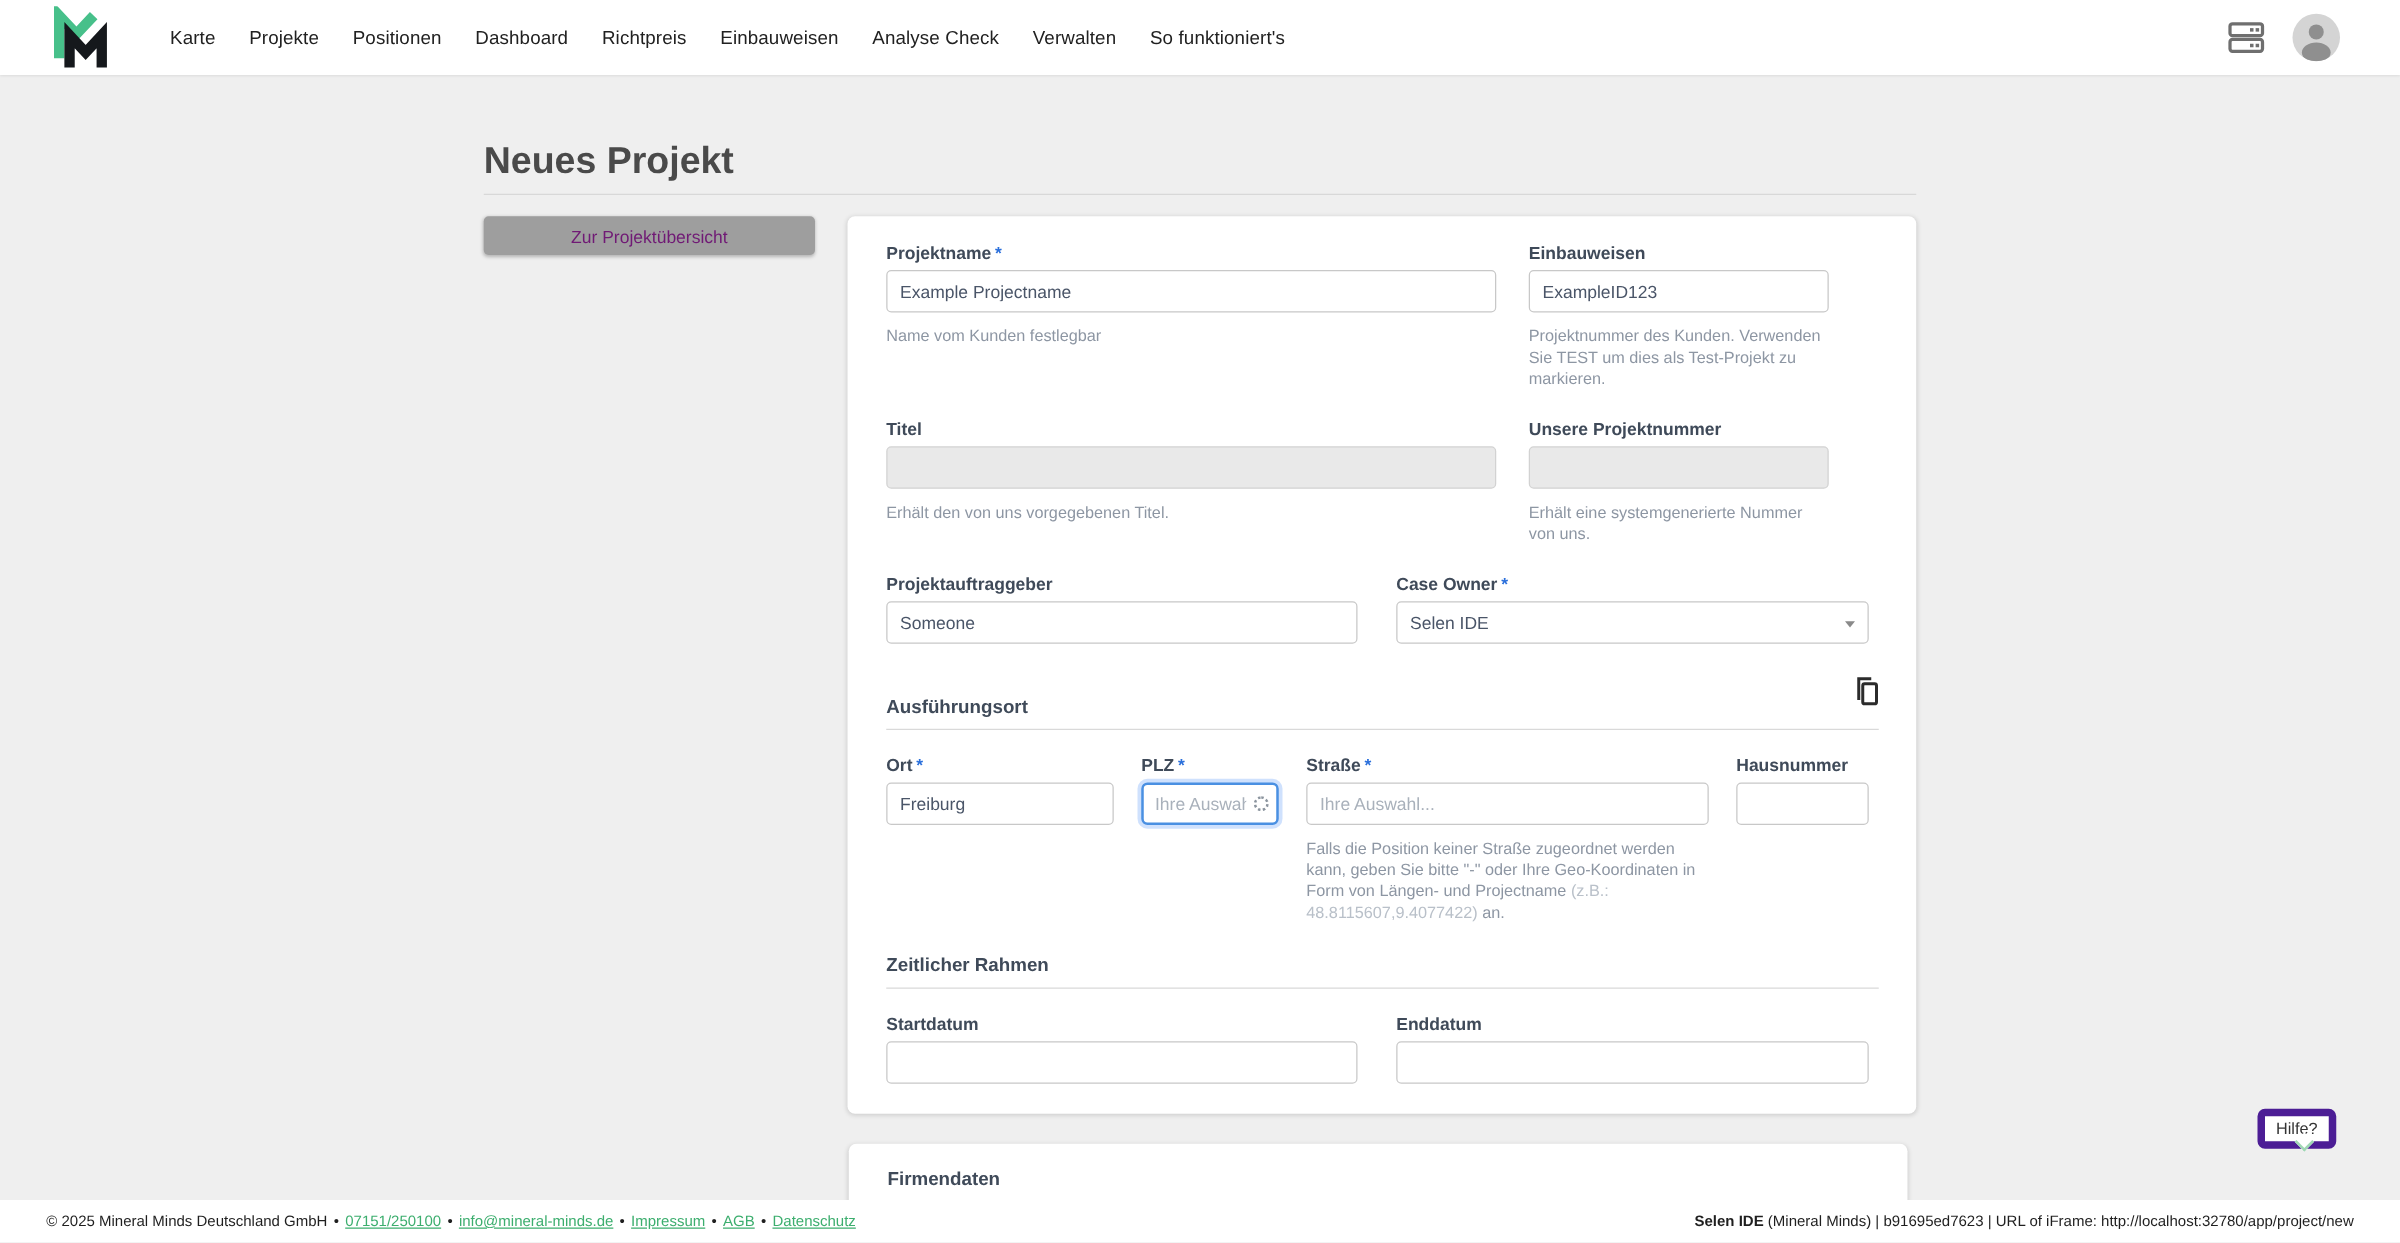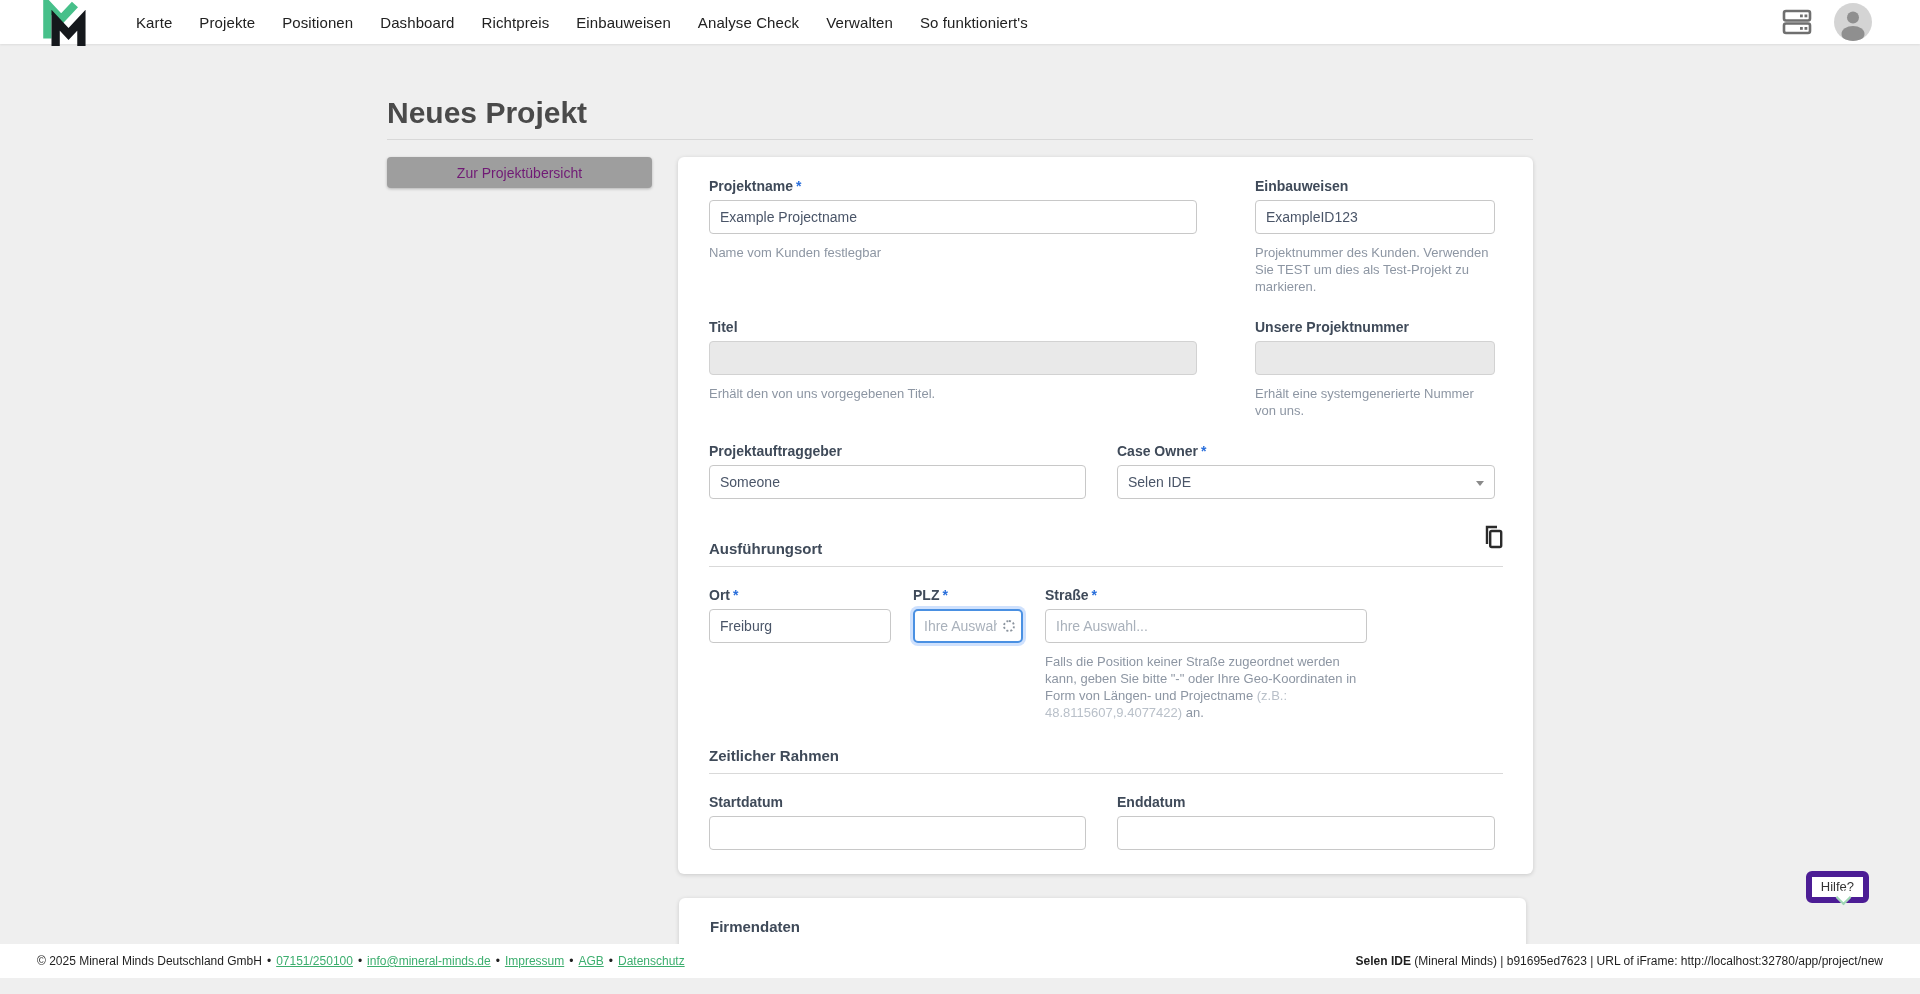--- a/index.html
+++ b/index.html
@@ -6,21 +6,21 @@
   html, body { width: 1920px; height: 994px; }
   body {
     font-family: "Liberation Sans", sans-serif;
     background: #efefef;
     overflow: hidden;
     color: #3f4a59;
   }
 
   
   header {
-    height: 44px; background: #ffffff;
+    height: 60px; background: #ffffff;
     display: flex; align-items: center;
     padding: 0 48px 0 40px;
     box-shadow: 0 1px 2px rgba(0,0,0,0.08);
     position: relative; z-index: 5;
   }
   .logo { width: 48px; height: 52px; display: flex; align-items: center; cursor: pointer; }
   nav { display: flex; gap: 27px; margin-left: 48px; }
   .nav-item {
     font-size: 15px; color: #212121; cursor: pointer;
     letter-spacing: 0.1px; font-weight: 400; white-space: nowrap;
@@ -48,21 +48,21 @@
     box-shadow: 0 1px 3px rgba(0,0,0,0.25);
   }
 
   .card {
     background: #ffffff; border-radius: 6px;
     box-shadow: 0 1px 4px rgba(0,0,0,0.16);
     flex: 1; padding: 21px 30px 24px 31px;
   }
   .card2 { margin-left: 292px; width: 847px; margin-top: 24px; height: 130px; padding: 20px 30px 0 31px; flex: none; }
 
-  .frow { display: grid; grid-template-columns: 488px 240px; column-gap: 58px; margin-bottom: 24px; }
+  .frow { display: grid; grid-template-columns: 488px 240px; column-gap: 26px; margin-bottom: 24px; }
   .frow.halves { grid-template-columns: 377px 378px; column-gap: 31px; }
   .frow.addr { display: flex; gap: 22px; margin-bottom: 26px; }
 
   .field label { display: block; font-size: 14px; font-weight: 700; color: #3f4a59; margin-bottom: 6px; }
   .req { color: #2a6fdb; font-weight: 700; margin-left: 3px; }
   .tinput {
     width: 100%; height: 34px; border: 1px solid #c8c8c8; border-radius: 4px;
     padding: 0 10px; font-size: 14px; color: #4a5568;
     font-family: "Liberation Sans", sans-serif; background: #fff; outline: none;
   }
@@ -242,20 +242,24 @@
             <div class="input-wrap">
               <input class="tinput focused" type="text" placeholder="Ihre Auswahl..." style="">
               <span class="spinner"></span>
             </div>
           </div>
           <div class="field w-str">
             <label><span>Straße</span><span class="req">*</span></label>
             <input class="tinput" type="text" placeholder="Ihre Auswahl..." style="">
             <div class="hint"><span>Falls die Position keiner Straße zugeordnet werden kann, geben Sie bitte "-" oder Ihre Geo-Koordinaten in Form von Längen- und Projectname </span><span class="light">(z.B.: 48.8115607,9.4077422)</span><span> an.</span></div>
           </div>
+          <div class="field w-hnr">
+            <label>Hausnummer</label>
+            <input class="tinput" type="text" style="">
+          </div>
         </div>
 
         <div class="section-head" style="margin-top:26px;">
           <span class="stitle">Zeitlicher Rahmen</span>
         </div>
 
         <div class="frow halves" style="margin-bottom:0;">
           <div class="field">
             <label>Startdatum</label>
             <input class="tinput" type="text" style="">

